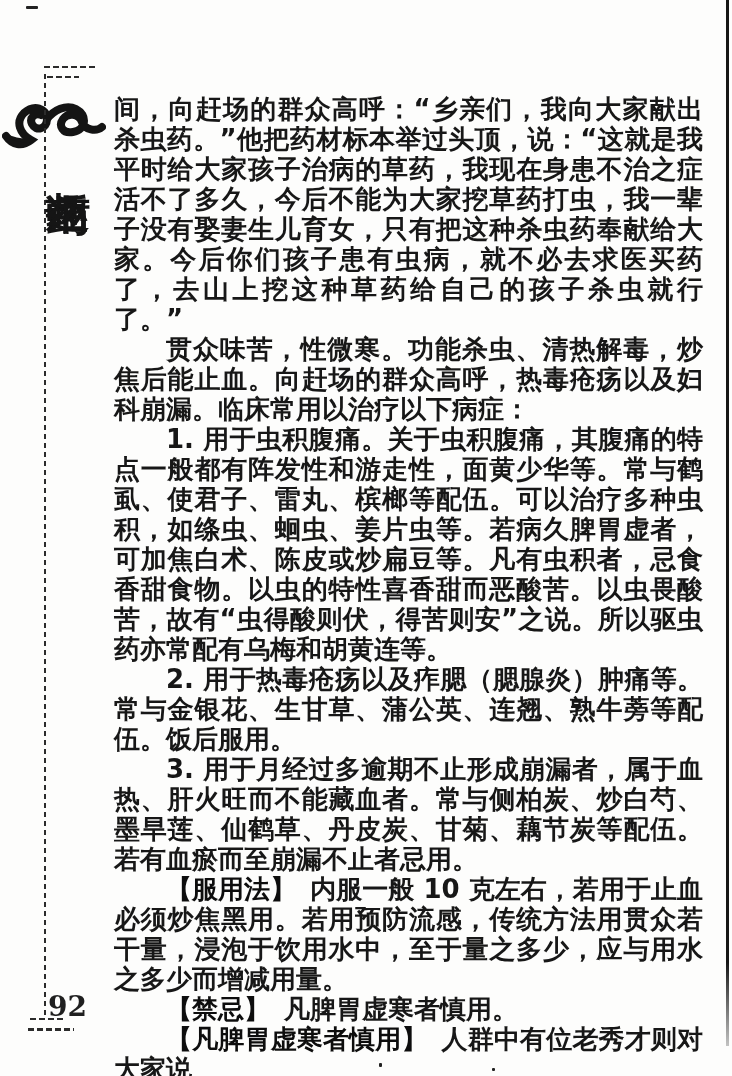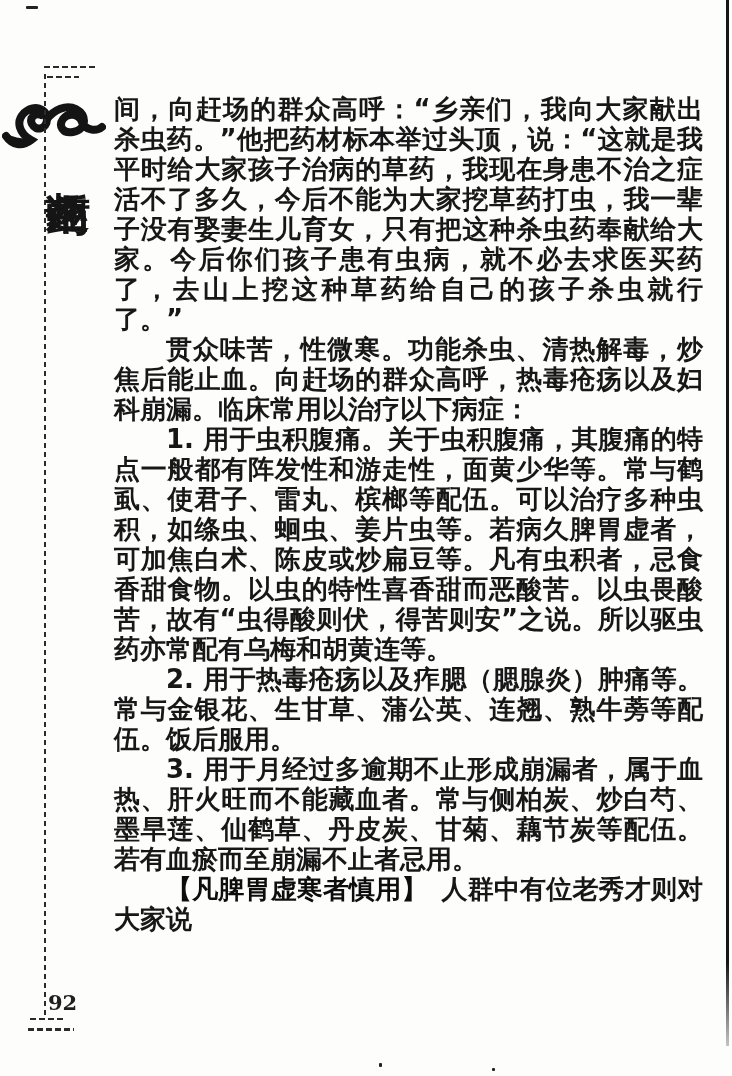--- a/index.html
+++ b/index.html
@@ -48,21 +48,21 @@
     font-weight: 800;
     letter-spacing: 1px;
     color: #151515;
     transform: scaleX(1.12);
     transform-origin: left top;
   }
   .page-number {
     position: absolute;
     left: 48px; top: 990px;
     font-family: "DejaVu Serif", serif;
-    font-size: 21px;
+    font-size: 28px;
     font-weight: 700;
     color: #1f1f1f;
   }
   
   .right-rule {
     position: absolute;
     left: 726px; top: 0;
     width: 3px; height: 1046px;
     background: linear-gradient(180deg, #161616 0%, #161616 92%, rgba(22,22,22,0.25) 100%);
   }
@@ -115,20 +115,26 @@
 
   <div class="right-rule"></div>
 
   <div class="text-column">
     <p>间，向赶场的群众高呼：“乡亲们，我向大家献出杀虫药。”他把药材标本举过头顶，说：“这就是我平时给大家孩子治病的草药，我现在身患不治之症活不了多久，今后不能为大家挖草药打虫，我一辈子没有娶妻生儿育女，只有把这种杀虫药奉献给大家。今后你们孩子患有虫病，就不必去求医买药了，去山上挖这种草药给自己的孩子杀虫就行了。”</p>
     <p class="indent">贯众味苦，性微寒。功能杀虫、清热解毒，炒焦后能止血。向赶场的群众高呼，热毒疮疡以及妇科崩漏。临床常用以治疗以下病症：</p>
     <p class="indent">1. 用于虫积腹痛。关于虫积腹痛，其腹痛的特点一般都有阵发性和游走性，面黄少华等。常与鹤虱、使君子、雷丸、槟榔等配伍。可以治疗多种虫积，如绦虫、蛔虫、姜片虫等。若病久脾胃虚者，可加焦白术、陈皮或炒扁豆等。凡有虫积者，忌食香甜食物。以虫的特性喜香甜而恶酸苦。以虫畏酸苦，故有“虫得酸则伏，得苦则安”之说。所以驱虫药亦常配有乌梅和胡黄连等。</p>
     <p class="indent">2. 用于热毒疮疡以及痄腮（腮腺炎）肿痛等。常与金银花、生甘草、蒲公英、连翘、熟牛蒡等配伍。饭后服用。</p>
     <p class="indent">3. 用于月经过多逾期不止形成崩漏者，属于血热、肝火旺而不能藏血者。常与侧柏炭、炒白芍、墨旱莲、仙鹤草、丹皮炭、甘菊、藕节炭等配伍。若有血瘀而至崩漏不止者忌用。</p>
     <p class="indent">
+      <span class="sect-label">【服用法】</span><span>内服一般 10 克左右，若用于止血必须炒焦黑用。若用预防流感，传统方法用贯众若干量，浸泡于饮用水中，至于量之多少，应与用水之多少而增减用量。</span>
+    </p>
+    <p class="indent">
+      <span class="sect-label">【禁忌】</span><span>凡脾胃虚寒者慎用。</span>
+    </p>
+    <p class="indent">
       <span class="sect-label">【凡脾胃虚寒者慎用】</span><span>人群中有位老秀才则对大家说</span>
     </p>
   </div>
 
   <div class="speck s1"></div>
   <div class="speck s2"></div>
   <div class="speck s3"></div>
 
 </div>
 

